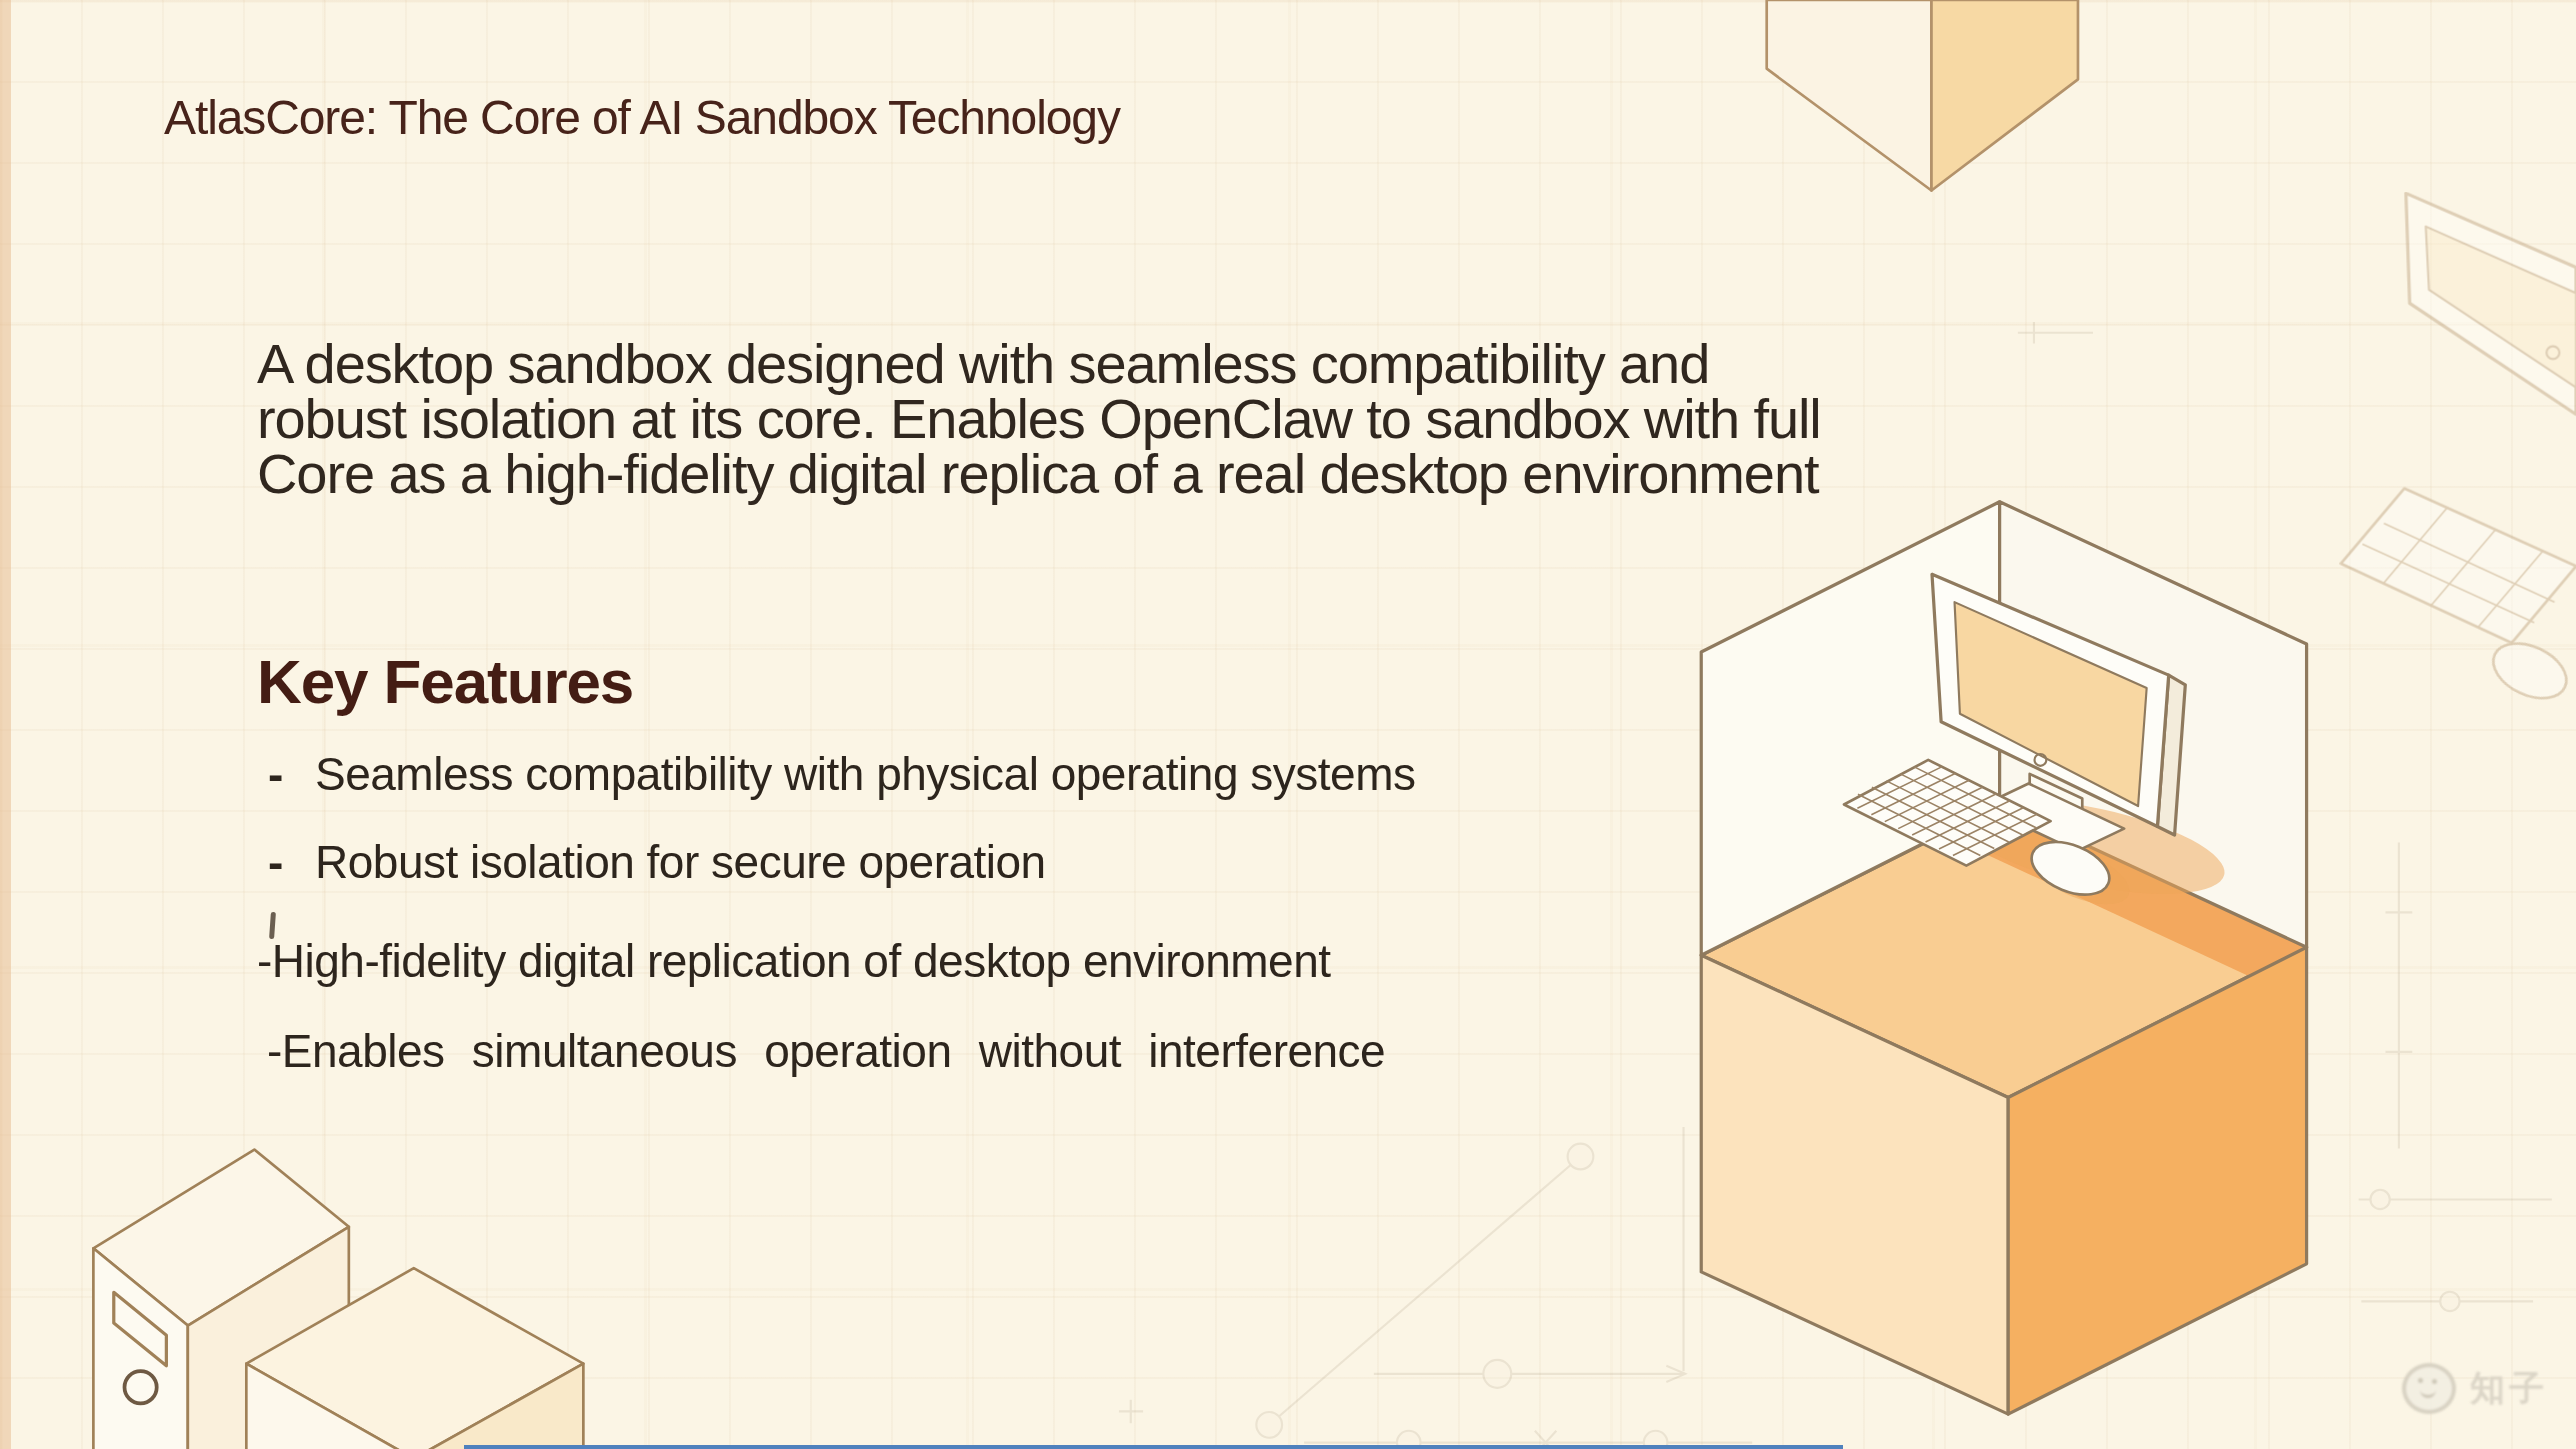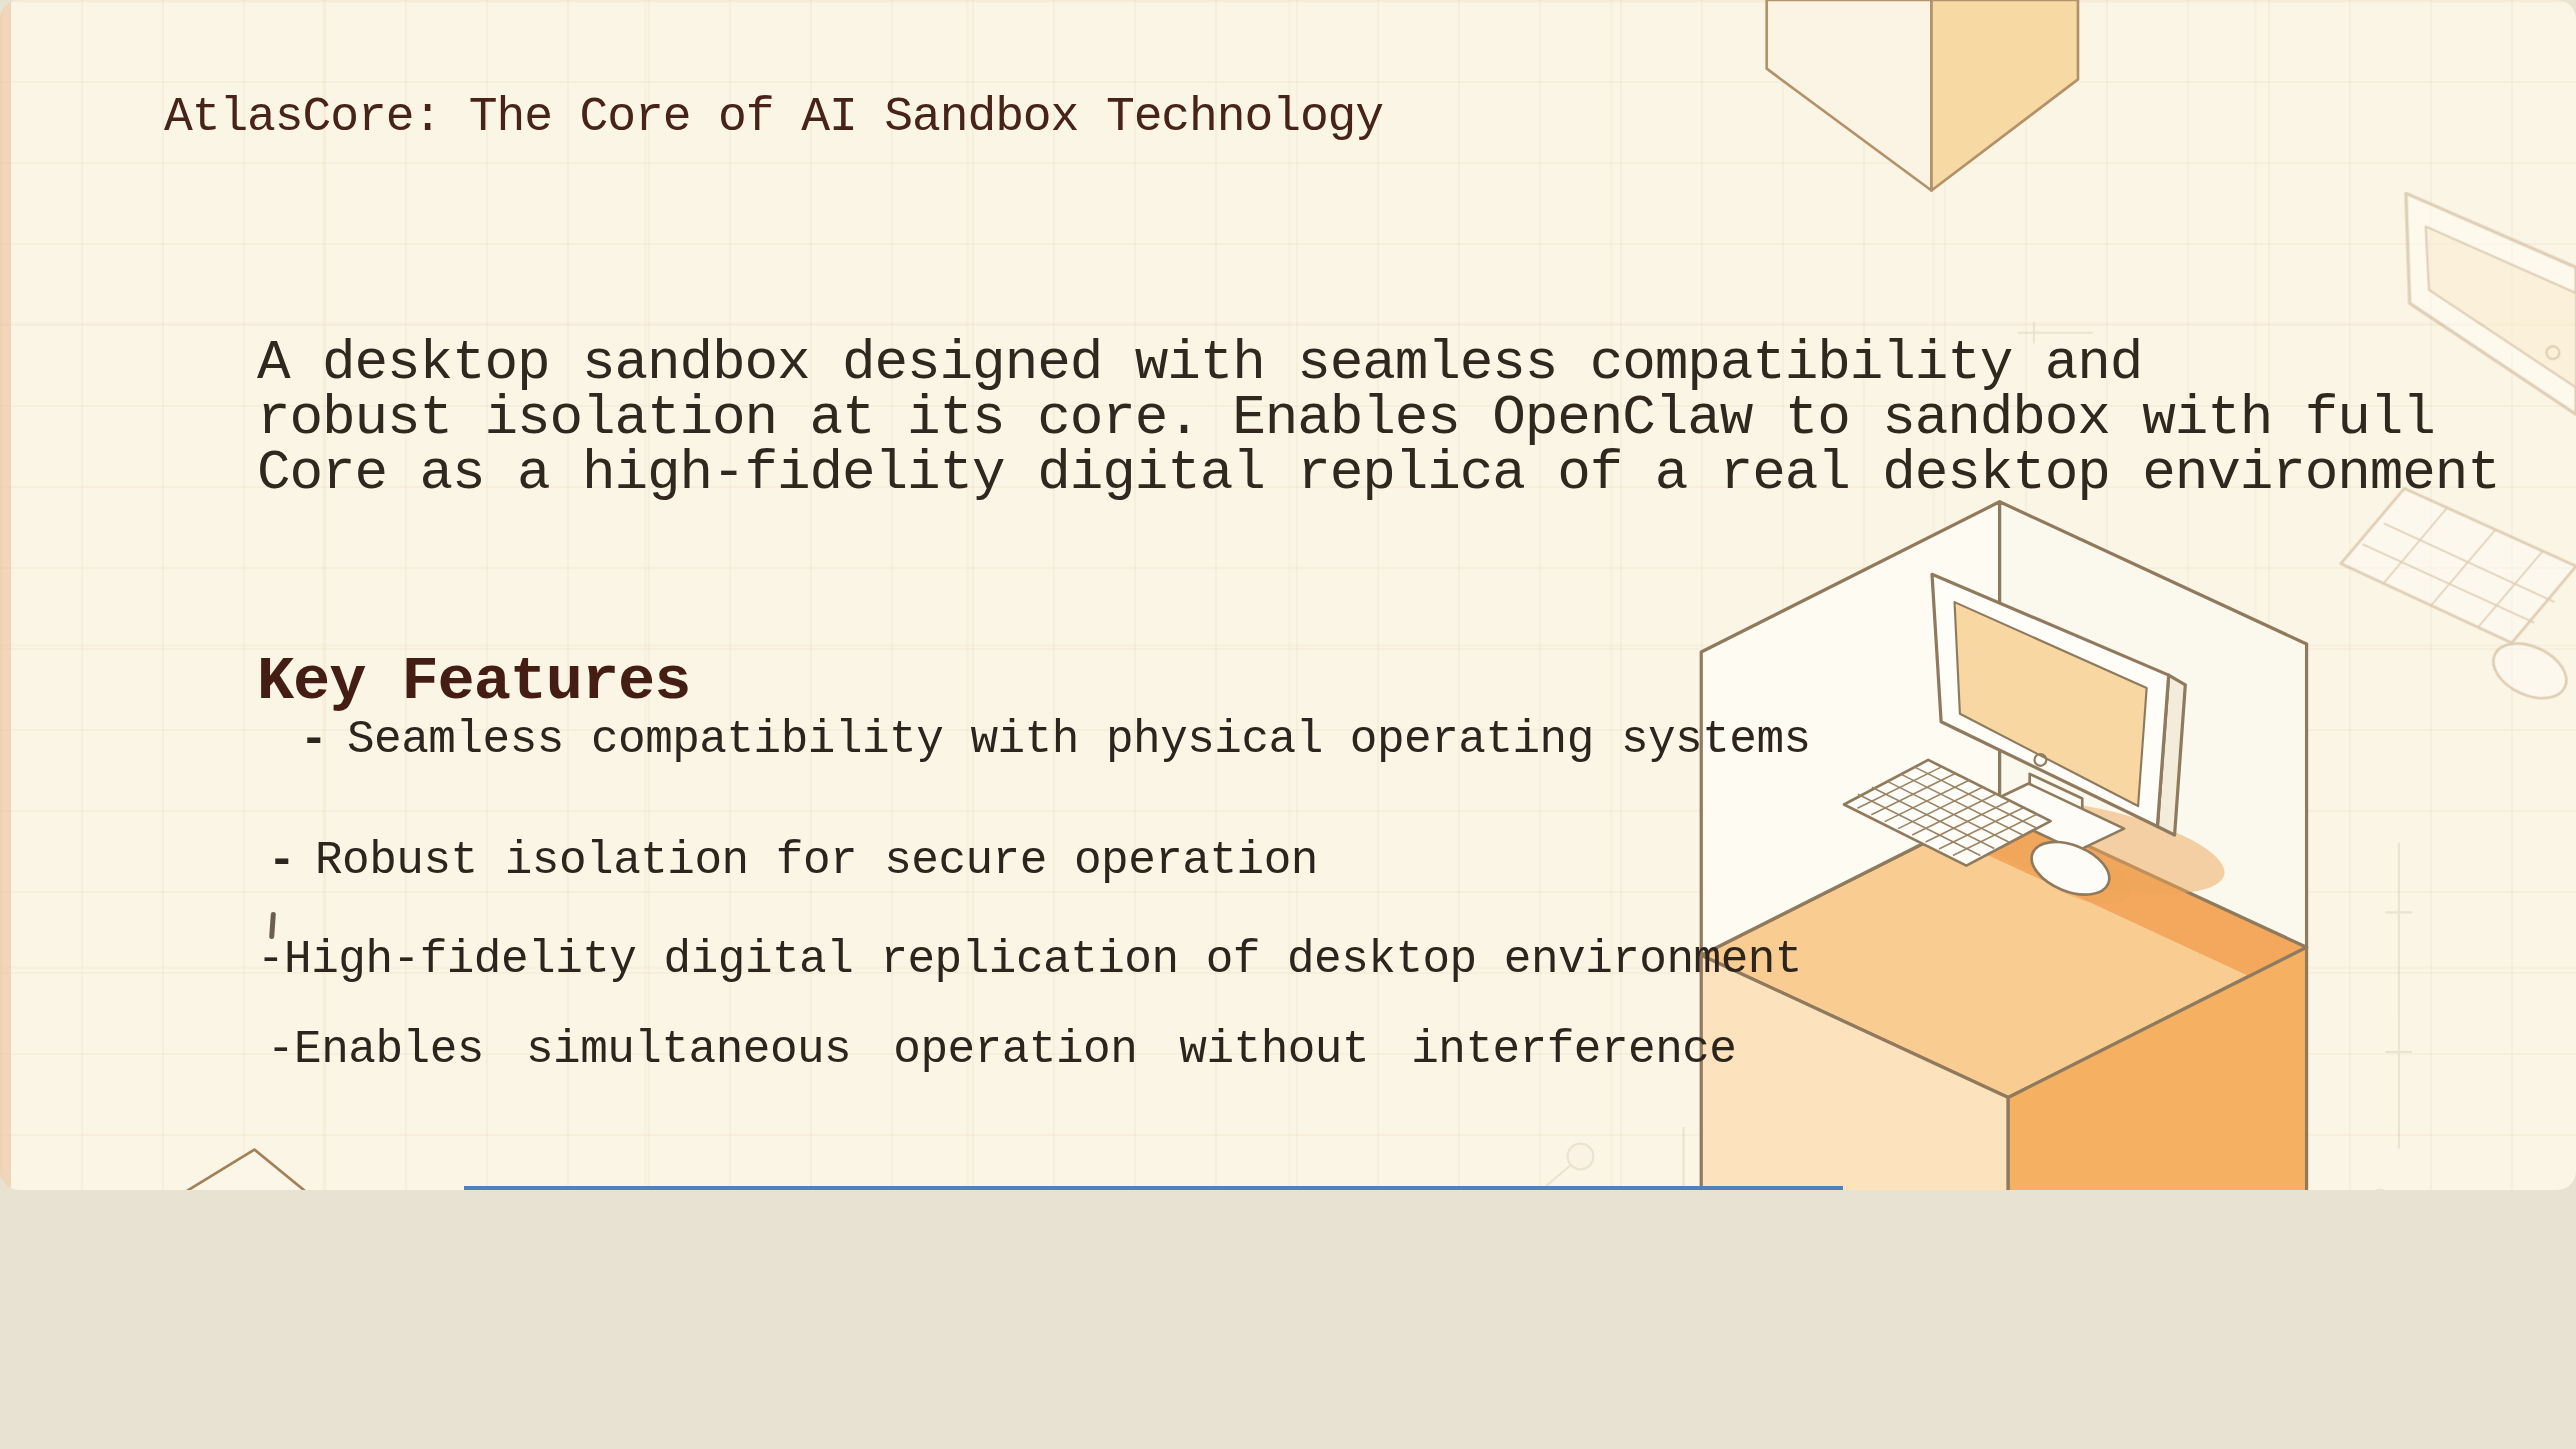--- a/index.html
+++ b/index.html
@@ -1,26 +1,25 @@
 <!DOCTYPE html>
 <html style="font-size:8.6px"><head>
 <meta charset="utf-8">
 <style>
   html,body{margin:0;padding:0;background:#e8e2d2;}
   .slide{
-    position:relative;width:2576px;height:1190px;overflow:hidden;
-    font-family:Liberation Mono, monospace;
+    position:relative;width:2576px;height:1449px;overflow:hidden;
+    font-family:Liberation Sans, sans-serif;
     background-color:#fbf5e5;
     background-image:
       linear-gradient(rgba(214,184,144,0.10) 1.6px, transparent 1.6px),
       linear-gradient(90deg, rgba(214,184,144,0.10) 1.6px, transparent 1.6px),
       linear-gradient(rgba(224,194,154,0.08) 2.7px, transparent 2.7px),
       linear-gradient(90deg, rgba(224,194,154,0.08) 2.7px, transparent 2.7px);
     background-size:81px 81px,81px 81px,322px 322px,322px 322px;
-    border-radius:19px;
   }
   .deco-svg{position:absolute;left:0;top:0;width:2576px;height:1449px;}
   .slide-title{
     position:absolute;left:164px;top:90px;
     font-size:48px;letter-spacing:-1.1px;color:#47231a;white-space:nowrap;
   }
   .h1{
     position:absolute;left:257px;top:231px;
     font-size:70px;font-weight:700;letter-spacing:-1.1px;word-spacing:32px;
     color:#441d14;white-space:nowrap;
@@ -30,21 +29,21 @@
     font-size:56px;line-height:55px;letter-spacing:-1.1px;color:#30271f;white-space:nowrap;
   }
   .h2{
     position:absolute;left:257px;top:629px;
     font-size:62px;font-weight:700;letter-spacing:-1.1px;color:#441d14;white-space:nowrap;margin-top:17px;
   }
   .bullet{
     position:absolute;font-size:46px;letter-spacing:-0.5px;color:#2d251d;white-space:nowrap;
   }
   .bullet .marker{font-weight:700;}
-  .b1{left:268px;top:714px;margin-left:32px;}
+  .b1{left:268px;top:747px;}
   .b2{left:268px;top:835px;}
   .b3{left:257px;top:934px;}
   .b4{left:267px;top:1024px;word-spacing:15px;}
   .b1 .marker,.b2 .marker{display:inline-block;width:47px;}
   .b3 .marker,.b4 .marker{display:inline;font-weight:400;}
   .stray-tick{
     position:absolute;left:270px;top:912px;width:4.8px;height:27px;
     background:#473a2c;border-radius:2.7px;transform:rotate(4deg);opacity:.8;
   }
   .watermark{

